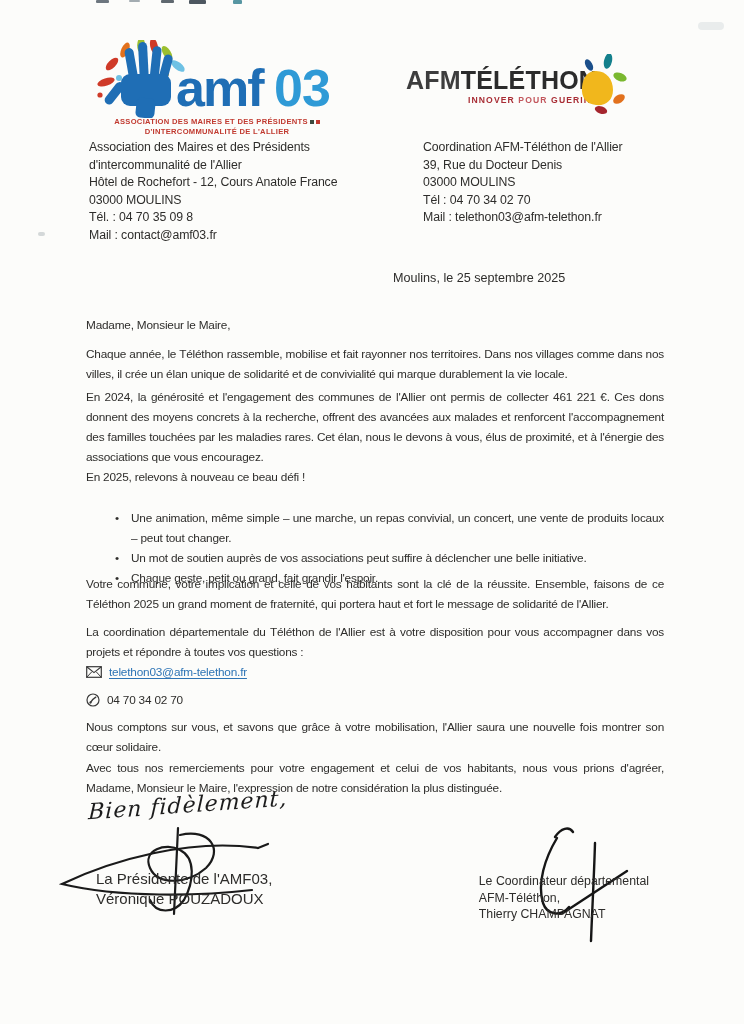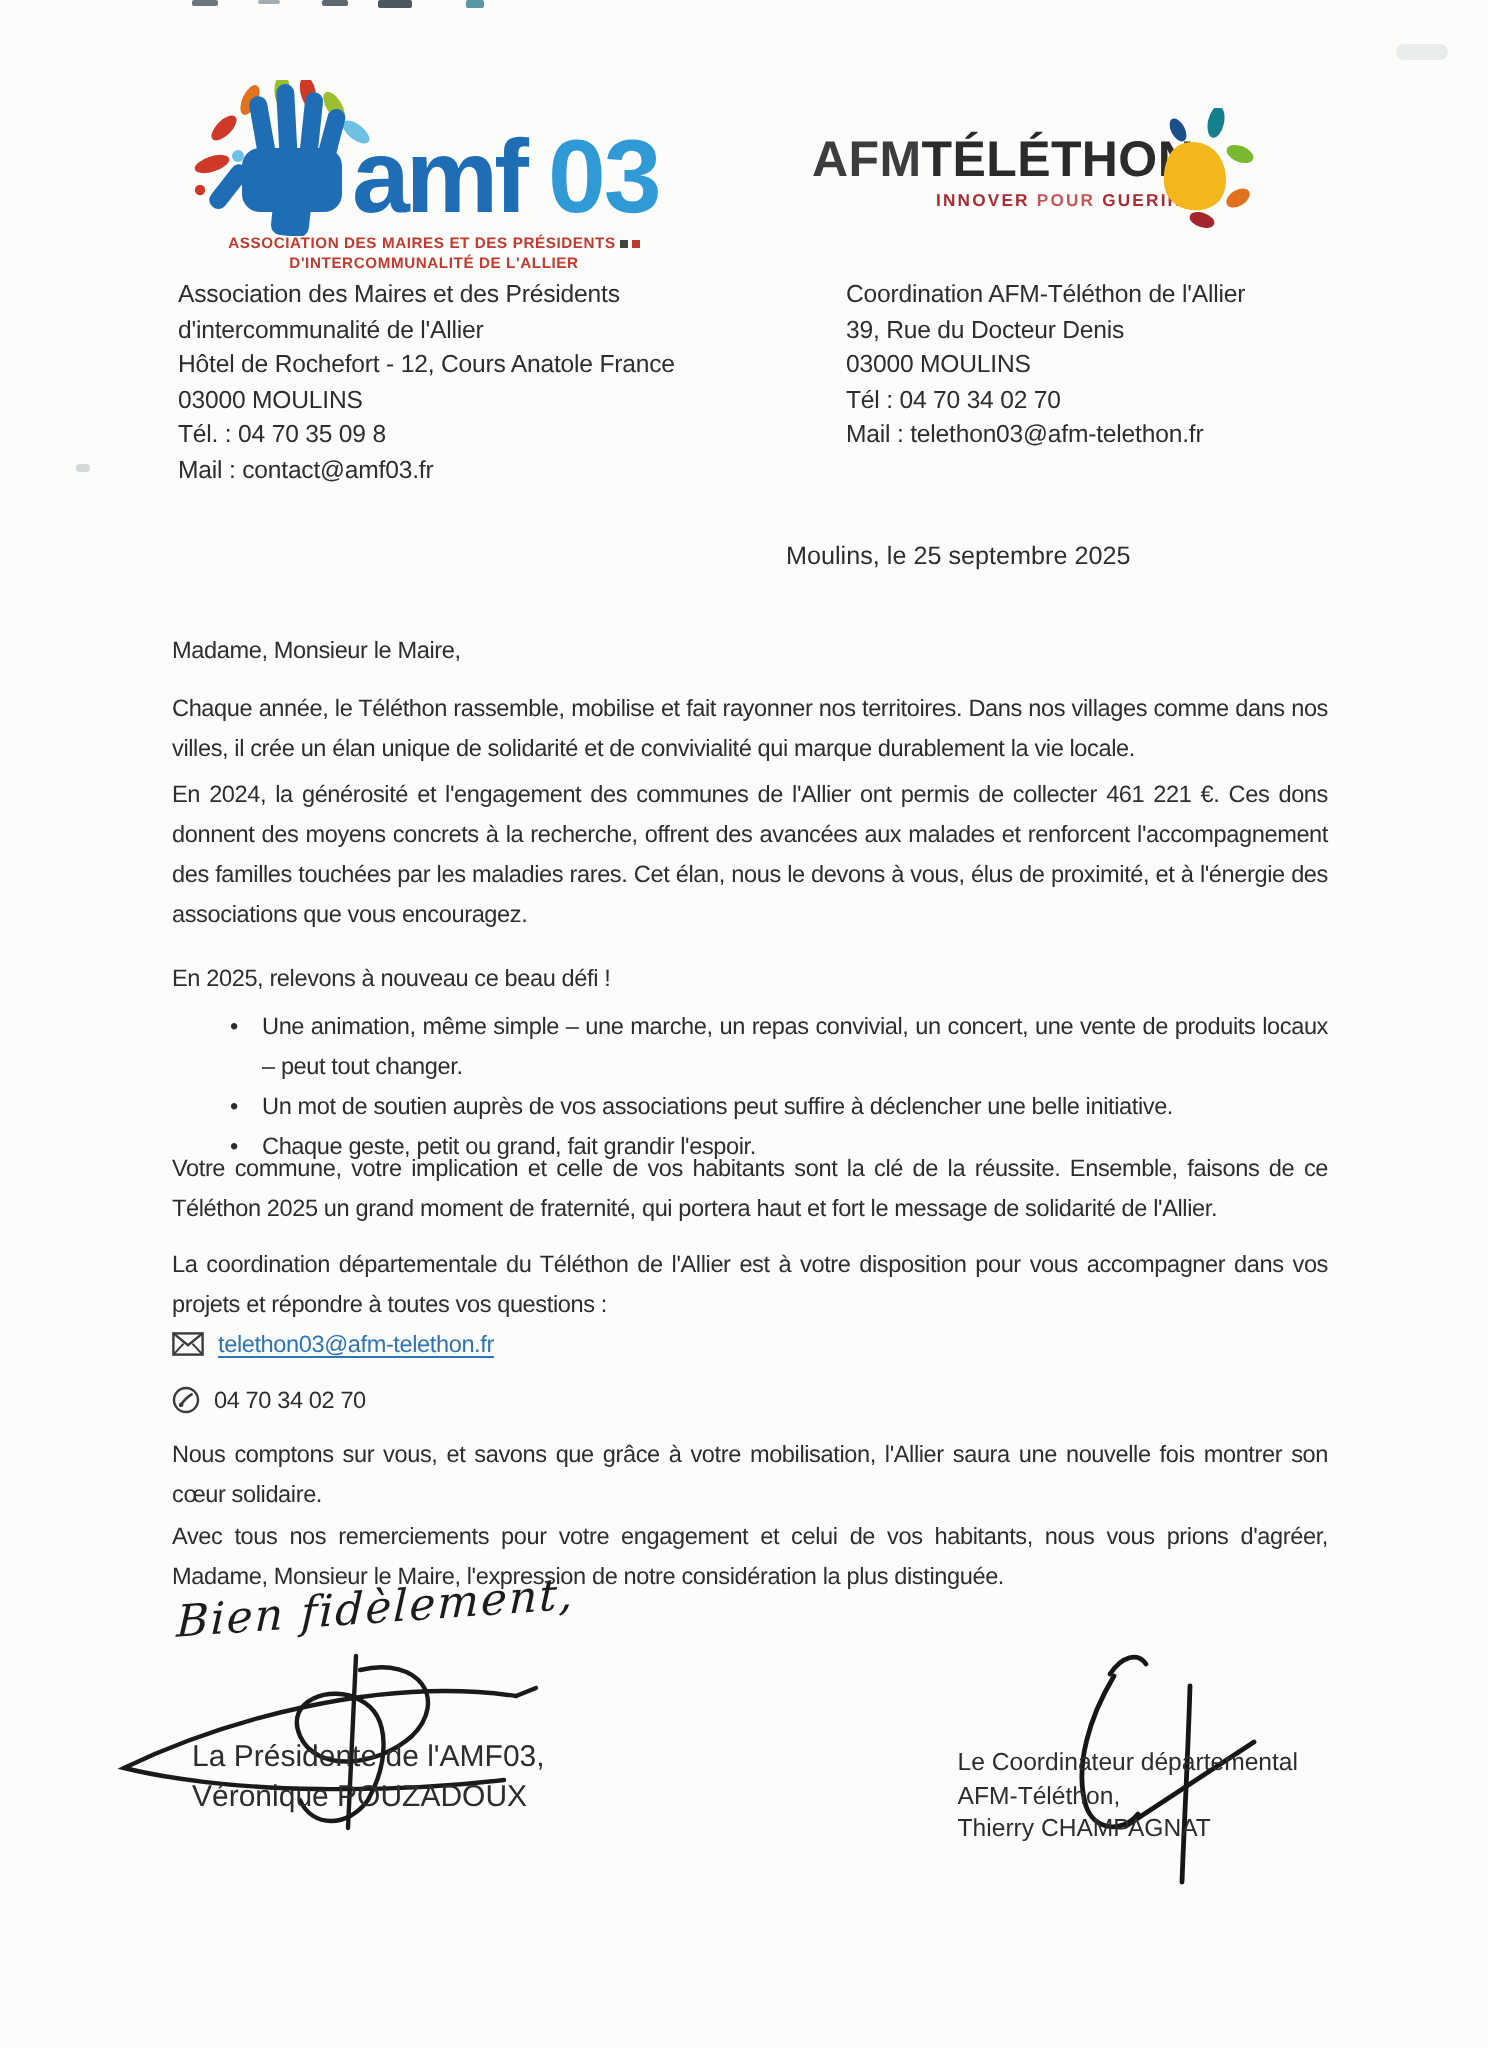--- a/index.html
+++ b/index.html
@@ -29,21 +29,21 @@
   .addr-left { left:89px; top:139px; }
   .addr-right { left:423px; top:139px; }
   .date-line { position:absolute; left:393px; top:271px; font-size:12.6px; }
   
   .body-a, .body-b { position:absolute; left:86px; width:578px;
     font-size:11.8px; line-height:20px; letter-spacing:-.2px; }
   .body-a { top:315px; }
   .body-b { top:574px; }
   .just { text-align:justify; }
   .mb9{margin-bottom:9px;} .mb8{margin-bottom:8px;} .mb7{margin-bottom:7px;}
-  .mb4{margin-bottom:4px;} .mb3{margin-bottom:3px;} .mb2{margin-bottom:12px;}
+  .mb4{margin-bottom:21px;} .mb3{margin-bottom:3px;} .mb2{margin-bottom:0;}
   .mb1{margin-bottom:1px;} .mb0{margin-bottom:0;}
   .bullet { display:flex; margin-left:29px; }
   .b-dot { width:16px; flex:0 0 16px; }
   .b-text { flex:1; }
   .contact-line { display:flex; align-items:center; gap:7px;text-align:center; }
   .email-link { color:#2e74b5; text-decoration:underline; text-underline-offset:2px; cursor:pointer; }
   .icon-svg { flex:0 0 auto; display:block; }
   
   .handwritten { position:absolute; left:88px; top:792px; width:210px;
     font-family:"DejaVu Serif", serif; font-style:italic; font-size:22px; color:#1c1c1c;

